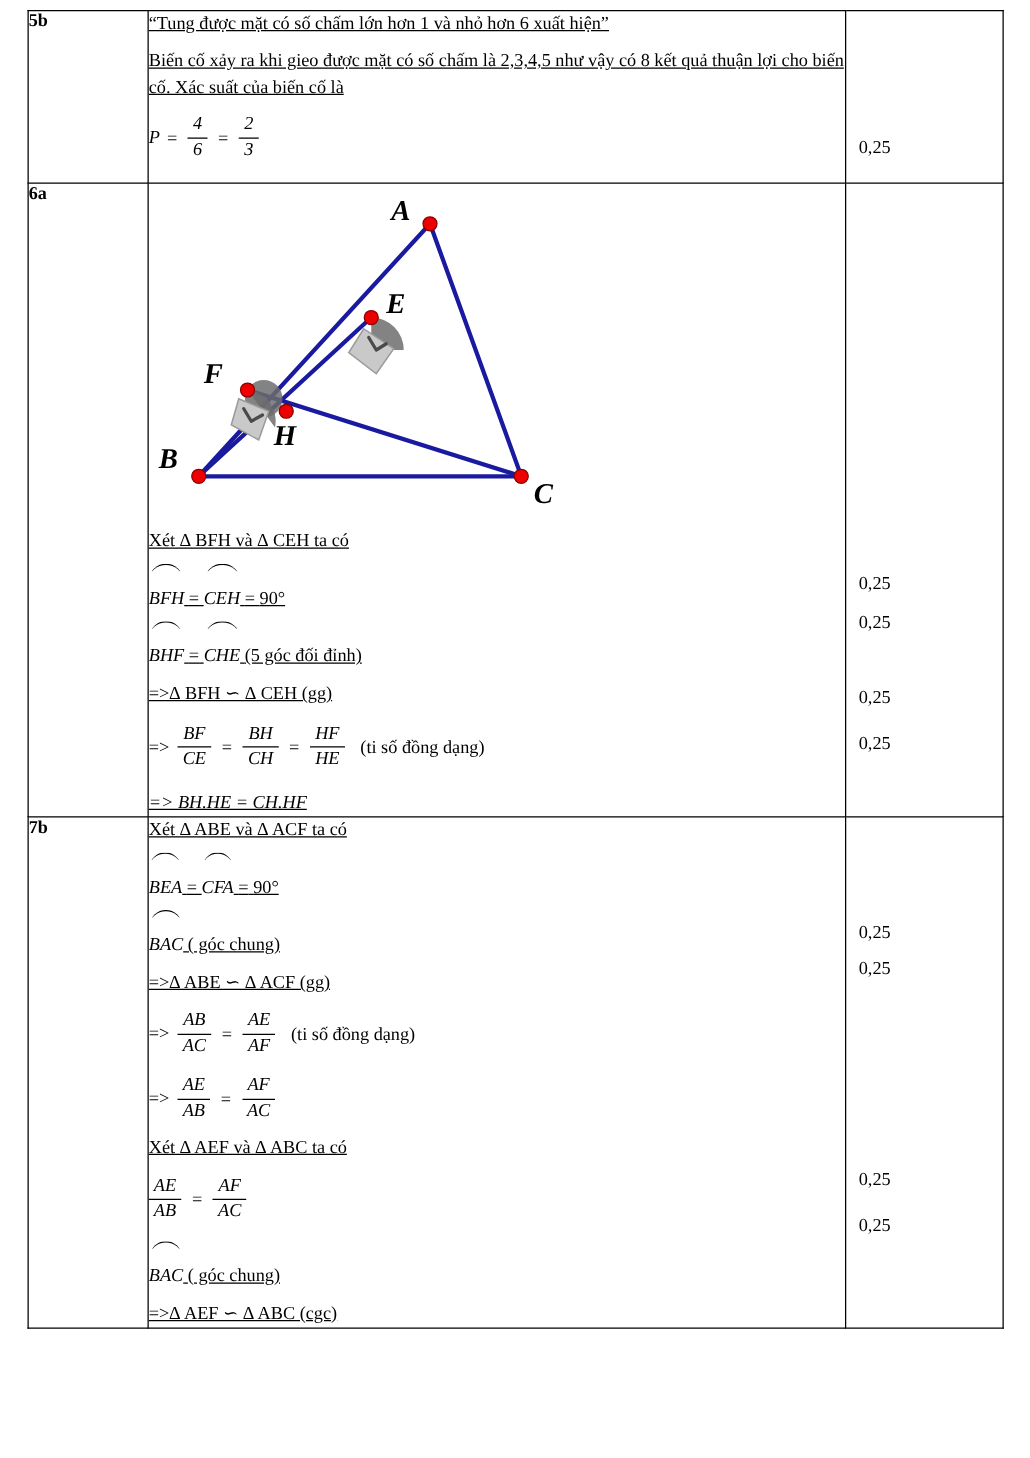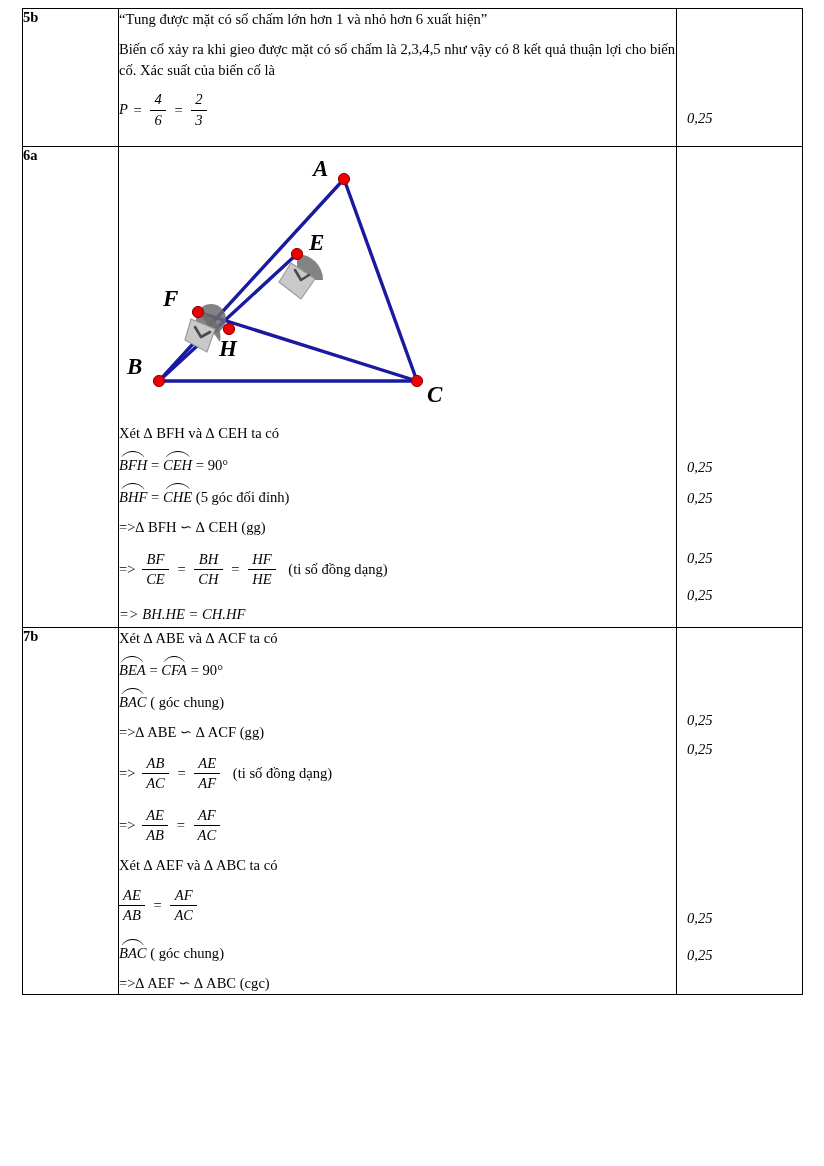--- a/index.html
+++ b/index.html
@@ -55,38 +55,38 @@
 
   .score-cell {
     position: relative;
     padding: 0;
   }
   .score-val {
     position: absolute;
     left: 10px;
     font-size: 14.6px;
     white-space: nowrap;
-    font-style: italic;
   }
 
   
   .tline {
     margin: 0 0 9px 0;
     white-space: nowrap;
+    text-decoration: underline;
   }
   .tline.wrap { white-space: normal; }
   .tline:last-child { margin-bottom: 0; }
 
   
   .mi { font-style: italic; }
   .ang {
     display: inline-block;
     position: relative;
     font-style: italic;
-    padding-top: 2px;
+    padding-top: 16px;
   }
   .ang > .hat {
     position: absolute;
     left: 50%;
     top: -3px;
     transform: translateX(-50%);
     width: 100%;
     height: 7px;
     overflow: hidden;
     pointer-events: none;

